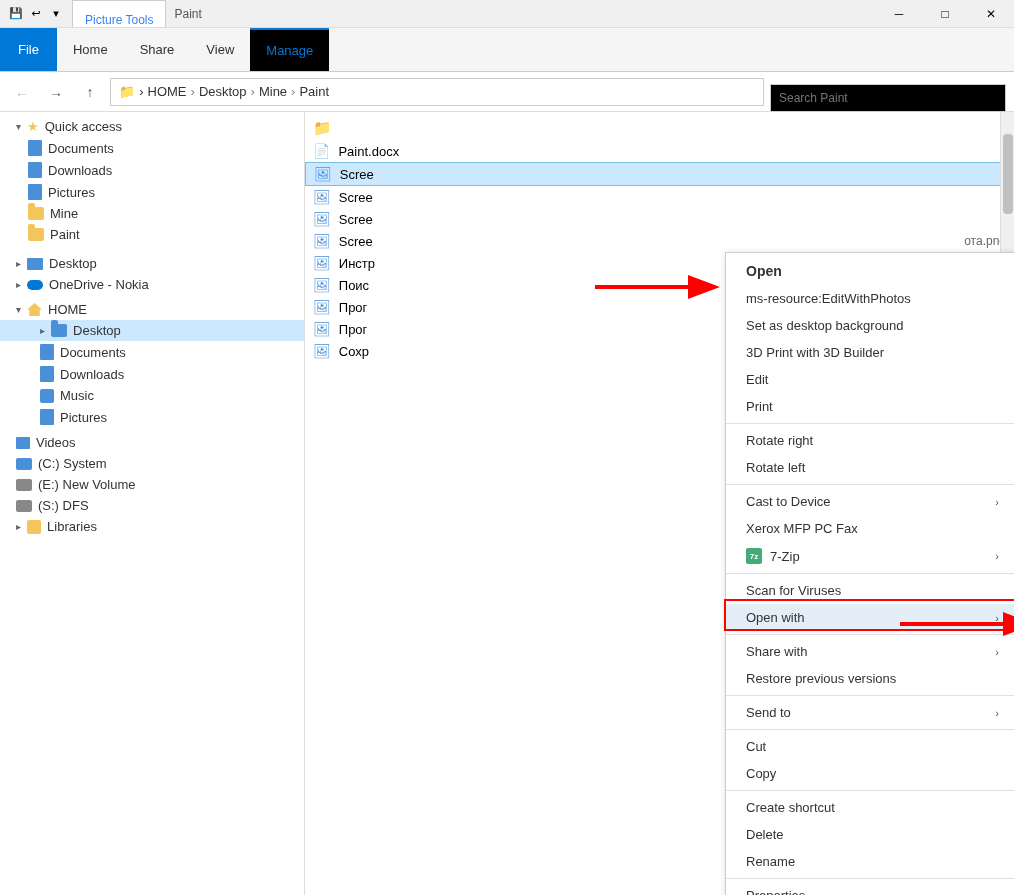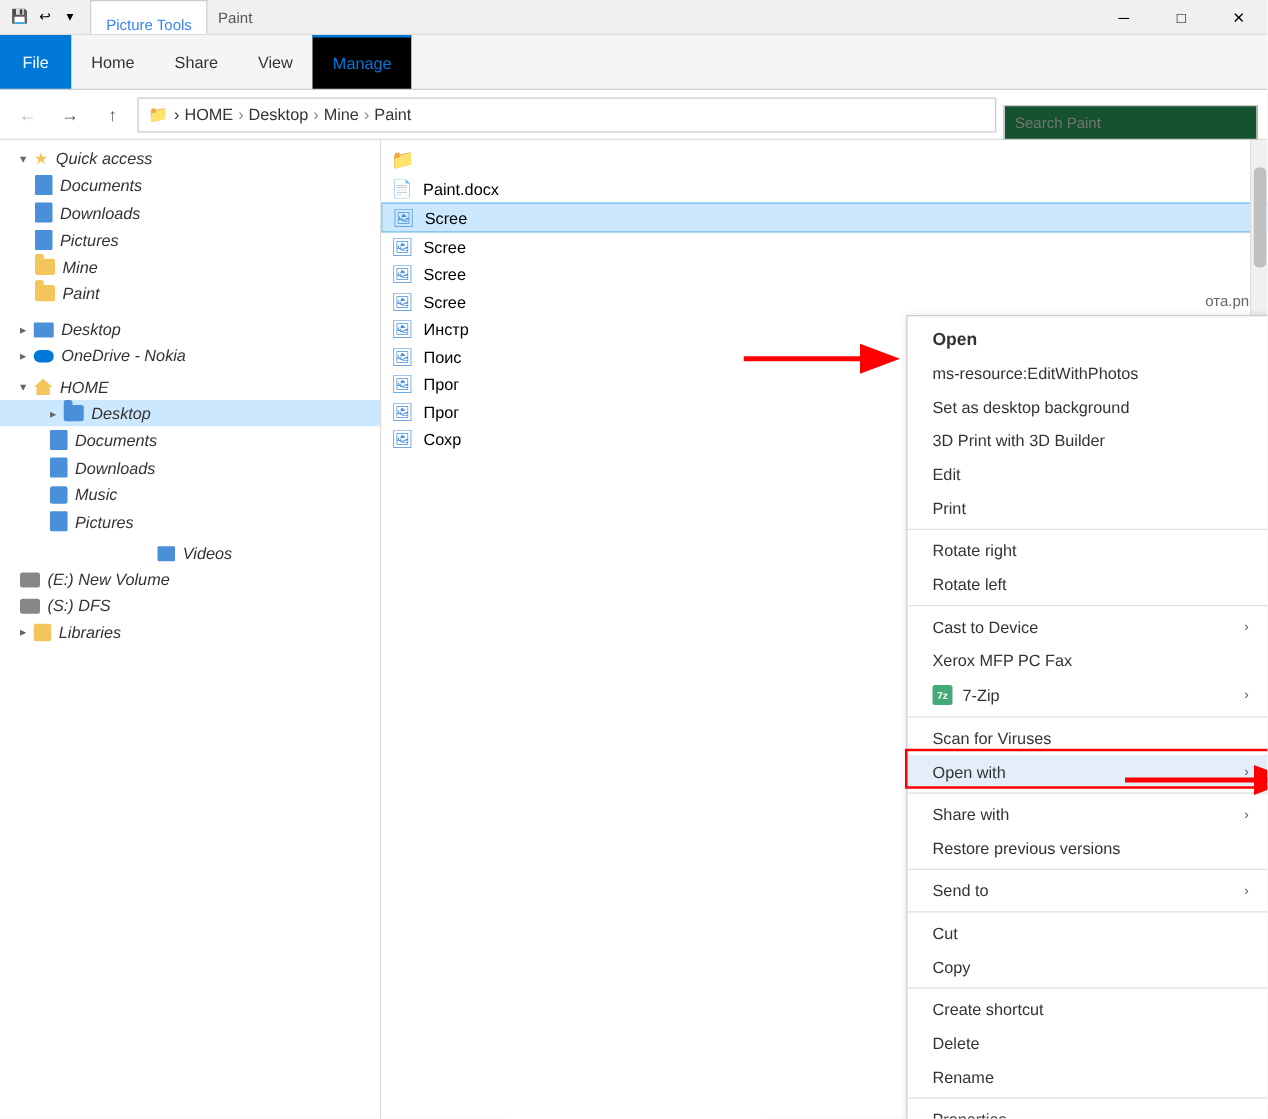--- a/index.html
+++ b/index.html
@@ -19,32 +19,32 @@
     .ribbon-tab { padding: 0 16px; display: flex; align-items: center; font-size: 13px; cursor: pointer; color: #333; }
     .ribbon-tab.active { background: #000000; color: #0078d7; border-top: 2px solid #0078d7; }
     .ribbon-tab.file { background: #0078d7; color: white; padding: 0 18px; }
 
     
     .address-bar { height: 40px; background: white; border-bottom: 1px solid #ddd; display: flex; align-items: center; padding: 0 8px; gap: 6px; }
     .nav-btn { width: 28px; height: 28px; display: flex; align-items: center; justify-content: center; border-radius: 2px; cursor: pointer; font-size: 14px; color: #555; }
     .nav-btn.disabled { color: #bbb; cursor: default; }
     .breadcrumb-bar { flex: 1; height: 28px; border: 1px solid #ccc; display: flex; align-items: center; padding: 0 8px; background: white; font-size: 13px; color: #333; gap: 4px; }
     .breadcrumb-sep { color: #888; }
-    .search-bar { width: 203px; height: 28px; border: 1px solid #ccc; padding: 0 8px; background: #14532d; font-size: 12px; color: #999; margin-top: 12px; }
+    .search-bar { width: 236px; height: 28px; border: 1px solid #ccc; padding: 0 8px; background: #000000; font-size: 12px; color: #999; margin-top: 12px; }
 
     
     .main { display: flex; height: calc(895px - 112px); }
 
     
     .sidebar { width: 305px; background: white; border-right: 1px solid #ddd; overflow-y: auto; padding: 4px 0; }
     .sidebar-item { display: flex; align-items: center; padding: 3px 8px 3px 16px; cursor: pointer; gap: 6px; white-space: nowrap; overflow: hidden; }
     .sidebar-item.selected { background: #cce8ff; }
     .sidebar-item.indent1 { padding-left: 28px; }
     .sidebar-item.indent2 { padding-left: 40px; }
-    .sidebar-label { font-size: 13px; color: #333; overflow: hidden; text-overflow: ellipsis; font-style: italic; }
+    .sidebar-label { font-size: 13px; color: #333; overflow: hidden; text-overflow: ellipsis; }
     .expand-icon { font-size: 10px; color: #666; flex-shrink: 0; }
 
     
     .icon-folder { width: 16px; height: 13px; background: #f4c55b; border-radius: 0 2px 2px 2px; flex-shrink: 0; position: relative; }
     .icon-folder::before { content: ''; position: absolute; top: -4px; left: 0; width: 7px; height: 4px; background: #f4c55b; border-radius: 2px 2px 0 0; }
     .icon-folder-blue { width: 16px; height: 13px; background: #4a90d9; border-radius: 0 2px 2px 2px; flex-shrink: 0; position: relative; }
     .icon-folder-blue::before { content: ''; position: absolute; top: -4px; left: 0; width: 7px; height: 4px; background: #4a90d9; border-radius: 2px 2px 0 0; }
     .icon-doc { width: 14px; height: 16px; background: #4a90d9; border-radius: 1px; flex-shrink: 0; display: flex; align-items: center; justify-content: center; }
     .icon-star { color: #f4c55b; font-size: 13px; flex-shrink: 0; }
     .icon-desktop { width: 16px; height: 12px; background: #4a90d9; border-radius: 1px; flex-shrink: 0; }
@@ -186,23 +186,27 @@
     </div>
     <div class="sidebar-item indent2">
       <span class="icon-music"></span>
       <span class="sidebar-label">Music</span>
     </div>
     <div class="sidebar-item indent2">
       <span class="icon-doc"></span>
       <span class="sidebar-label">Pictures</span>
     </div>
 
-    <div class="sidebar-item" style="margin-top:4px;justify-content:center;">
+    <div class="sidebar-item" style="margin-top:4px;">
       <span class="icon-video"></span>
       <span class="sidebar-label">Videos</span>
+    </div>
+    <div class="sidebar-item">
+      <span class="icon-drive-c"></span>
+      <span class="sidebar-label">(C:) System</span>
     </div>
     <div class="sidebar-item">
       <span class="icon-drive"></span>
       <span class="sidebar-label">(E:) New Volume</span>
     </div>
     <div class="sidebar-item">
       <span class="icon-drive"></span>
       <span class="sidebar-label">(S:) DFS</span>
     </div>
     <div class="sidebar-item">

